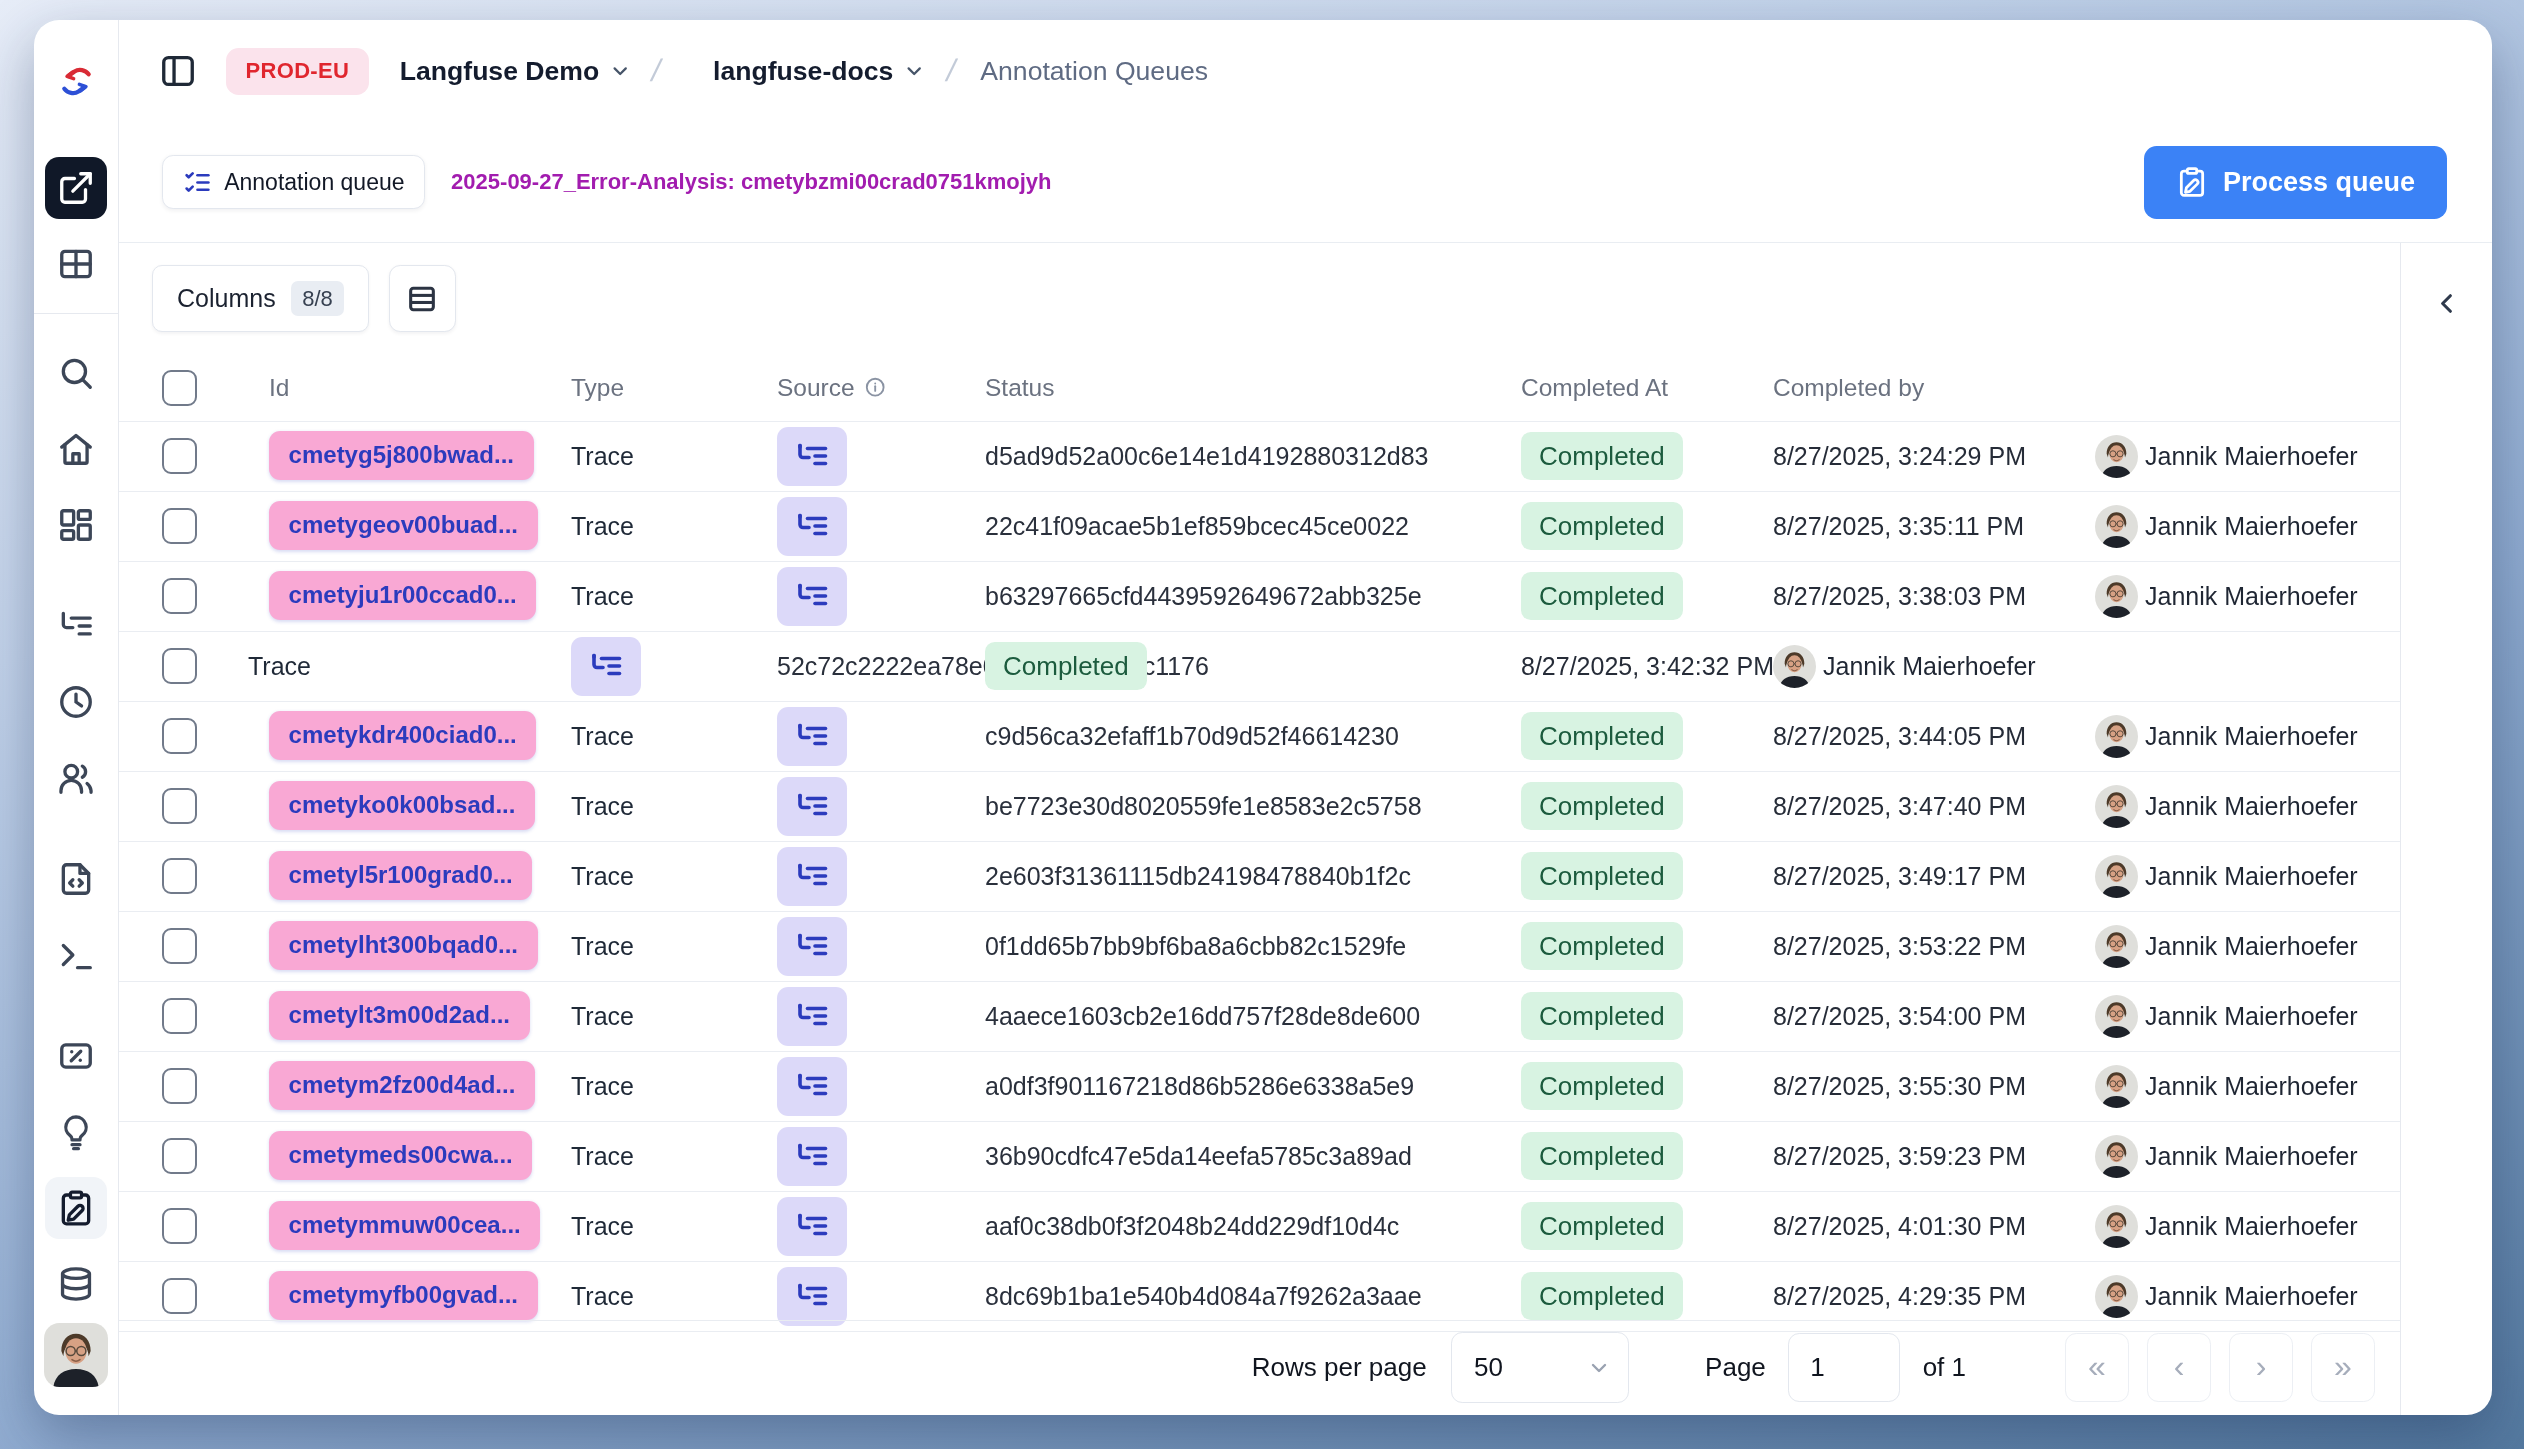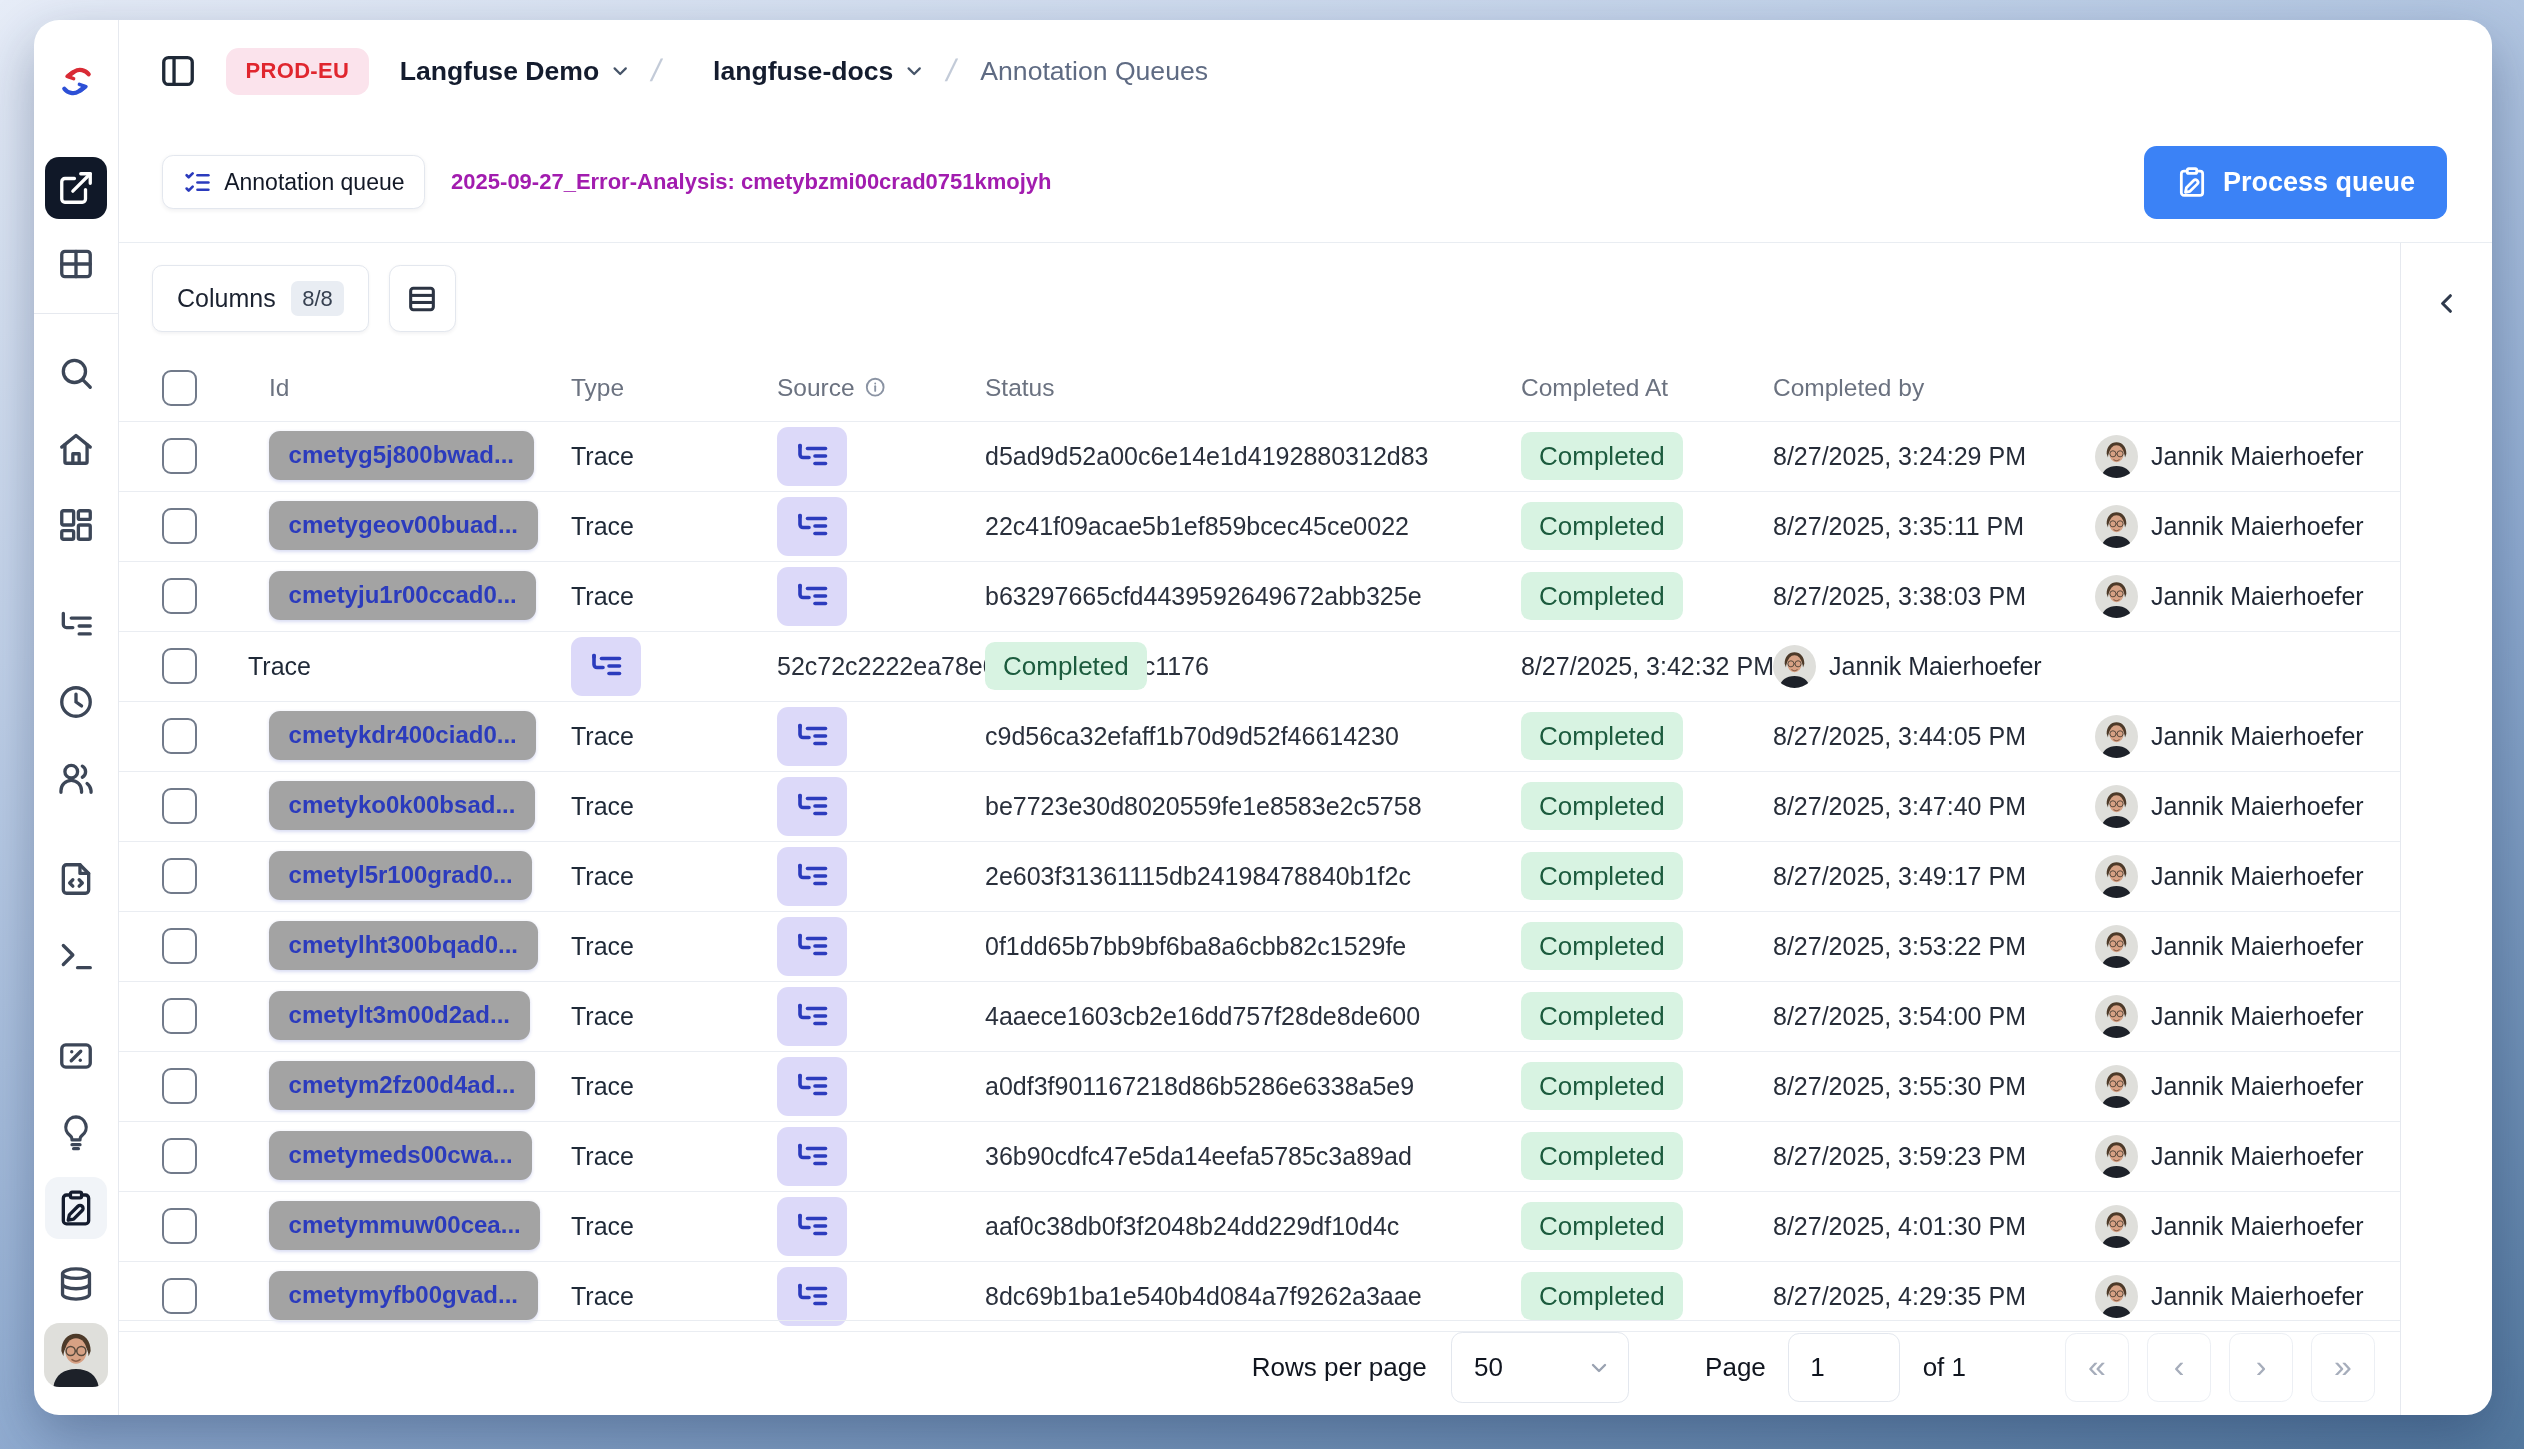--- a/index.html
+++ b/index.html
@@ -66,29 +66,29 @@
   
   .table{flex:1;min-height:0;}
   .trow{display:grid;grid-template-columns:108px 323px 206px 208px 536px 252px 322px 1fr;align-items:center;
     padding-left:21px;border-bottom:0.7px solid #eaedf2;height:69px;}
   .trow.thead{height:66px;}
   .th{font-size:24.5px;font-weight:500;color:#6b7280;display:flex;align-items:center;gap:9.8px;white-space:nowrap;}
   .th svg{width:22.4px;height:22.4px;color:#8a93a3;}
   .c-id{padding-left:21px;min-width:0;}
   .checkbox{width:31px;height:32px;border:2.1px solid #717a8a;border-radius:9px;background:#fff;margin-left:22.4px;display:block;cursor:pointer;}
   .id-badge{display:inline-block;max-width:301px;overflow:hidden;text-overflow:ellipsis;white-space:nowrap;
-    background:#a3a3a3;color:#2b3bbd;font-size:24px;font-weight:700;padding:10.5px 19.6px;border-radius:11.2px;
+    background:#f9a8d4;color:#2b3bbd;font-size:24px;font-weight:700;padding:10.5px 19.6px;border-radius:11.2px;
     box-shadow:0 1.4px 3.5px rgba(43,59,189,.18);cursor:pointer;}
   .type-text{font-size:25px;color:#1f2937;}
   .source-badge{width:70px;height:59px;background:#dcd9f9;border-radius:11.2px;display:flex;align-items:center;justify-content:center;color:#2b3bbd;cursor:pointer;}
   .source-badge svg{width:36px;height:36px;}
   .sourceid-text{font-size:25px;color:#2a303c;white-space:nowrap;}
   .status-pill{display:inline-block;background:#d8f3e2;color:#1c5b3e;font-size:26px;font-weight:500;padding:8.4px 18px;border-radius:9.8px;}
   .completed-at{font-size:25px;color:#262c38;white-space:nowrap;}
-  .c-user{display:flex;align-items:center;gap:13px;min-width:0;}
+  .c-user{display:flex;align-items:center;gap:7px;min-width:0;}
   .row-avatar{width:43px;height:43px;border-radius:50%;overflow:hidden;flex:0 0 43px;}
   .user-name{font-size:25px;color:#1f2633;white-space:nowrap;overflow:hidden;text-overflow:ellipsis;}
   
   .pagination{height:94px;flex:0 0 94px;border-top:0.7px solid #e9ecf1;display:flex;align-items:center;justify-content:flex-end;padding-right:25px;}
   .rpp-label{font-size:26px;font-weight:500;color:#10151f;margin-right:24px;}
   .rpp-select{display:flex;align-items:center;justify-content:space-between;width:137px;height:69px;border:0.7px solid #e3e7ee;border-radius:11.2px;
     padding:0 17px 0 22.4px;margin-right:76px;cursor:pointer;background:#fff;}
   .rpp-select .val{font-size:26px;color:#10151f;}
   .rpp-select svg{width:24px;height:24px;color:#9aa2b1;}
   .page-label{font-size:26px;font-weight:500;color:#10151f;margin-right:22.4px;}

